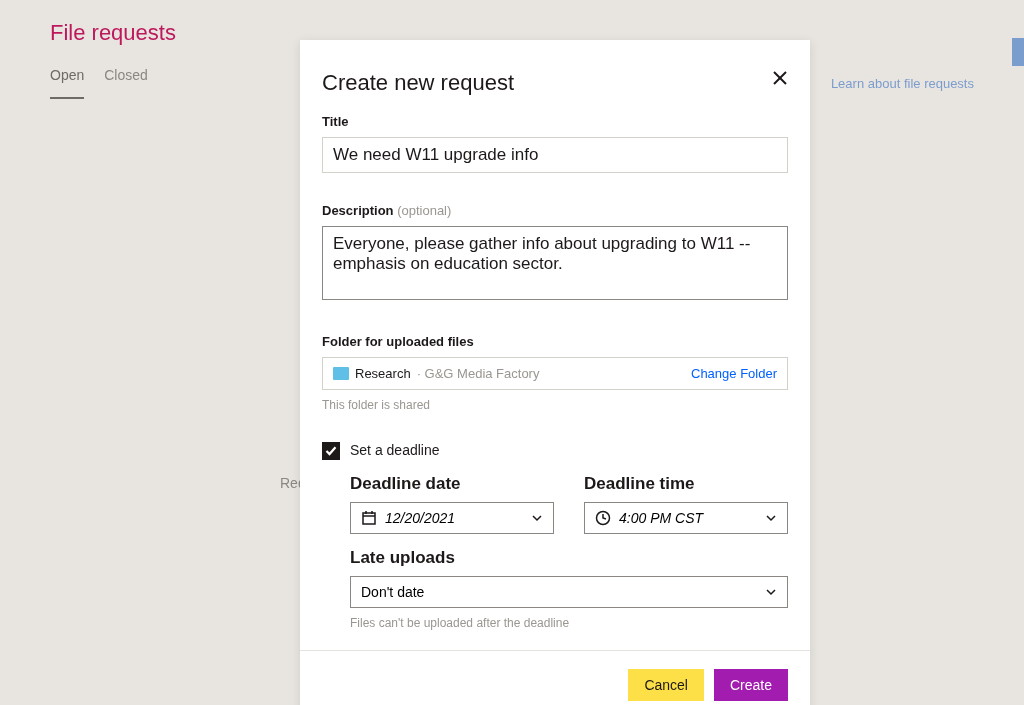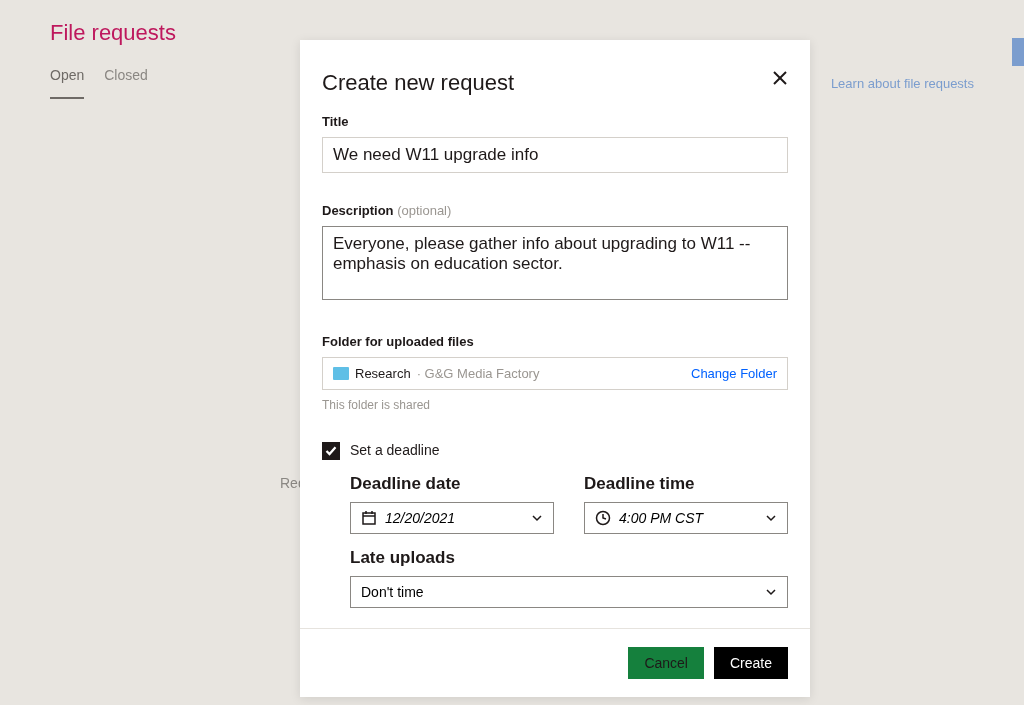--- a/index.html
+++ b/index.html
@@ -249,25 +249,25 @@
       gap: 10px;
     }
     .btn {
       padding: 8px 16px;
       font-size: 14px;
       border: none;
       cursor: pointer;
       font-weight: 500;
     }
     .btn-secondary {
-      background: #15803d;
+      background: #fde047;
       color: #1e1919;
     }
     .btn-primary {
-      background: #000000;
+      background: #a21caf;
       color: #fff;
     }
   </style>
 </head>
 <body>
 
 <div class="page-header">
   <div class="page-title">File requests</div>
   <div class="header-row">
     <div class="tabs">
@@ -368,25 +368,26 @@
               <svg class="chevron" viewBox="0 0 12 12" fill="none" stroke="#1e1919" stroke-width="1.5">
                 <polyline points="2,4 6,8 10,4"></polyline>
               </svg>
             </div>
           </div>
         </div>
 
         <div class="form-group" style="margin-bottom:0;">
           <label class="deadline-label">Late uploads</label>
           <div class="late-select">
-            <span>Don't time</span>
+            <span>Don't date</span>
             <svg class="chevron" viewBox="0 0 12 12" fill="none" stroke="#1e1919" stroke-width="1.5">
               <polyline points="2,4 6,8 10,4"></polyline>
             </svg>
           </div>
+          <div class="helper-text">Files can't be uploaded after the deadline</div>
         </div>
       </div>
 
     </div>
 
     <div class="modal-footer">
       <button class="btn btn-secondary">Cancel</button>
       <button class="btn btn-primary">Create</button>
     </div>
   </div>

